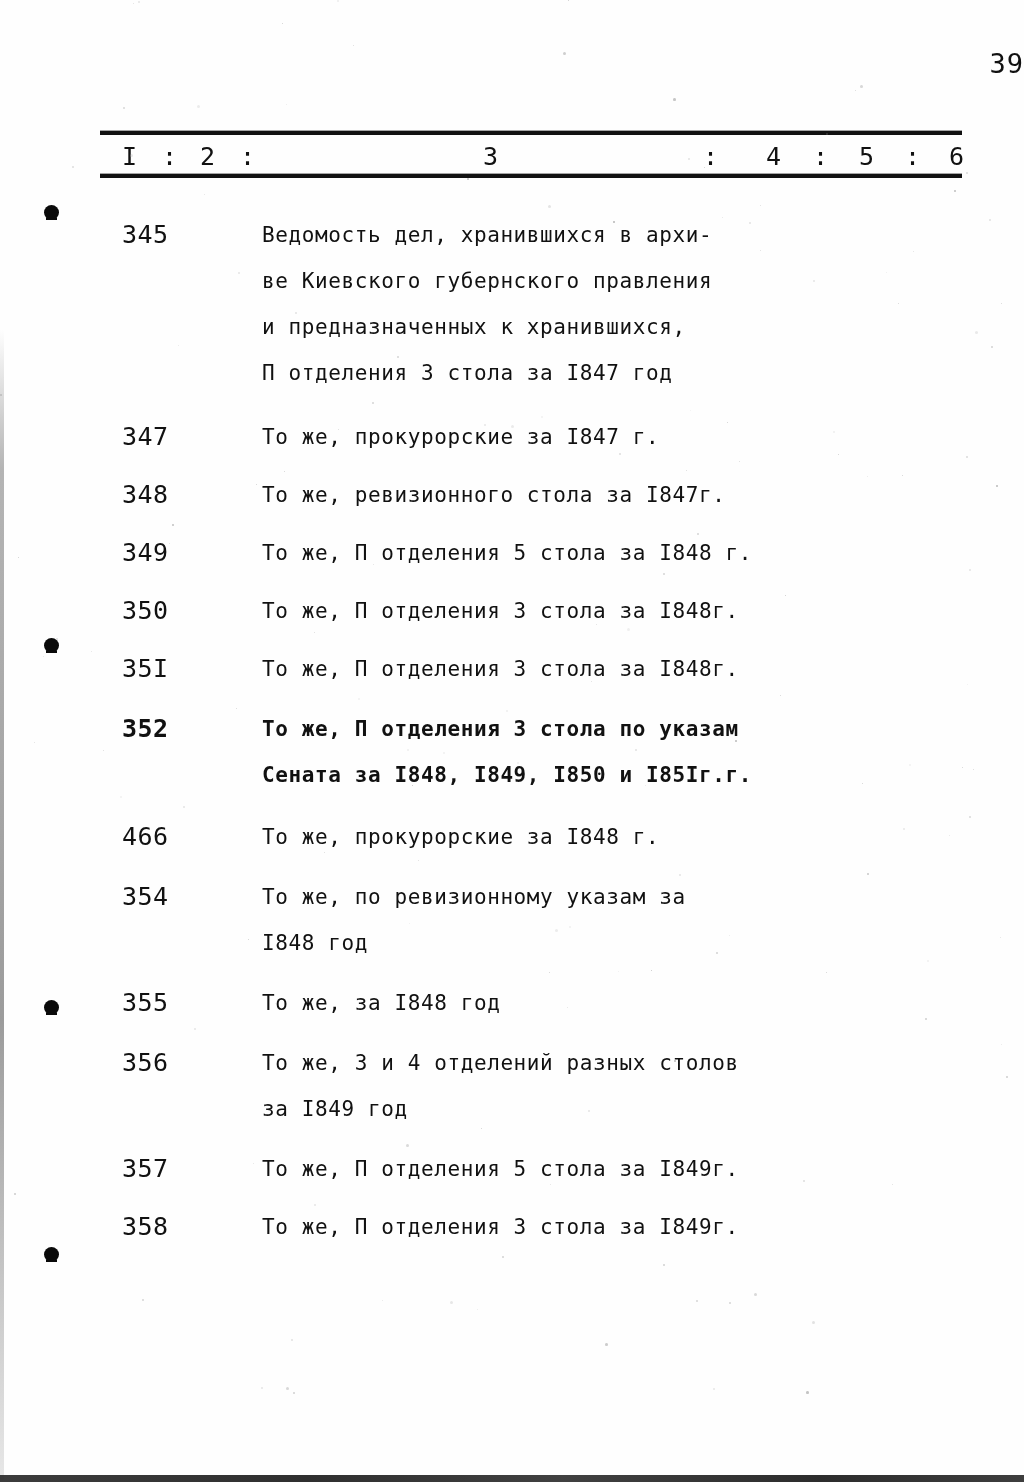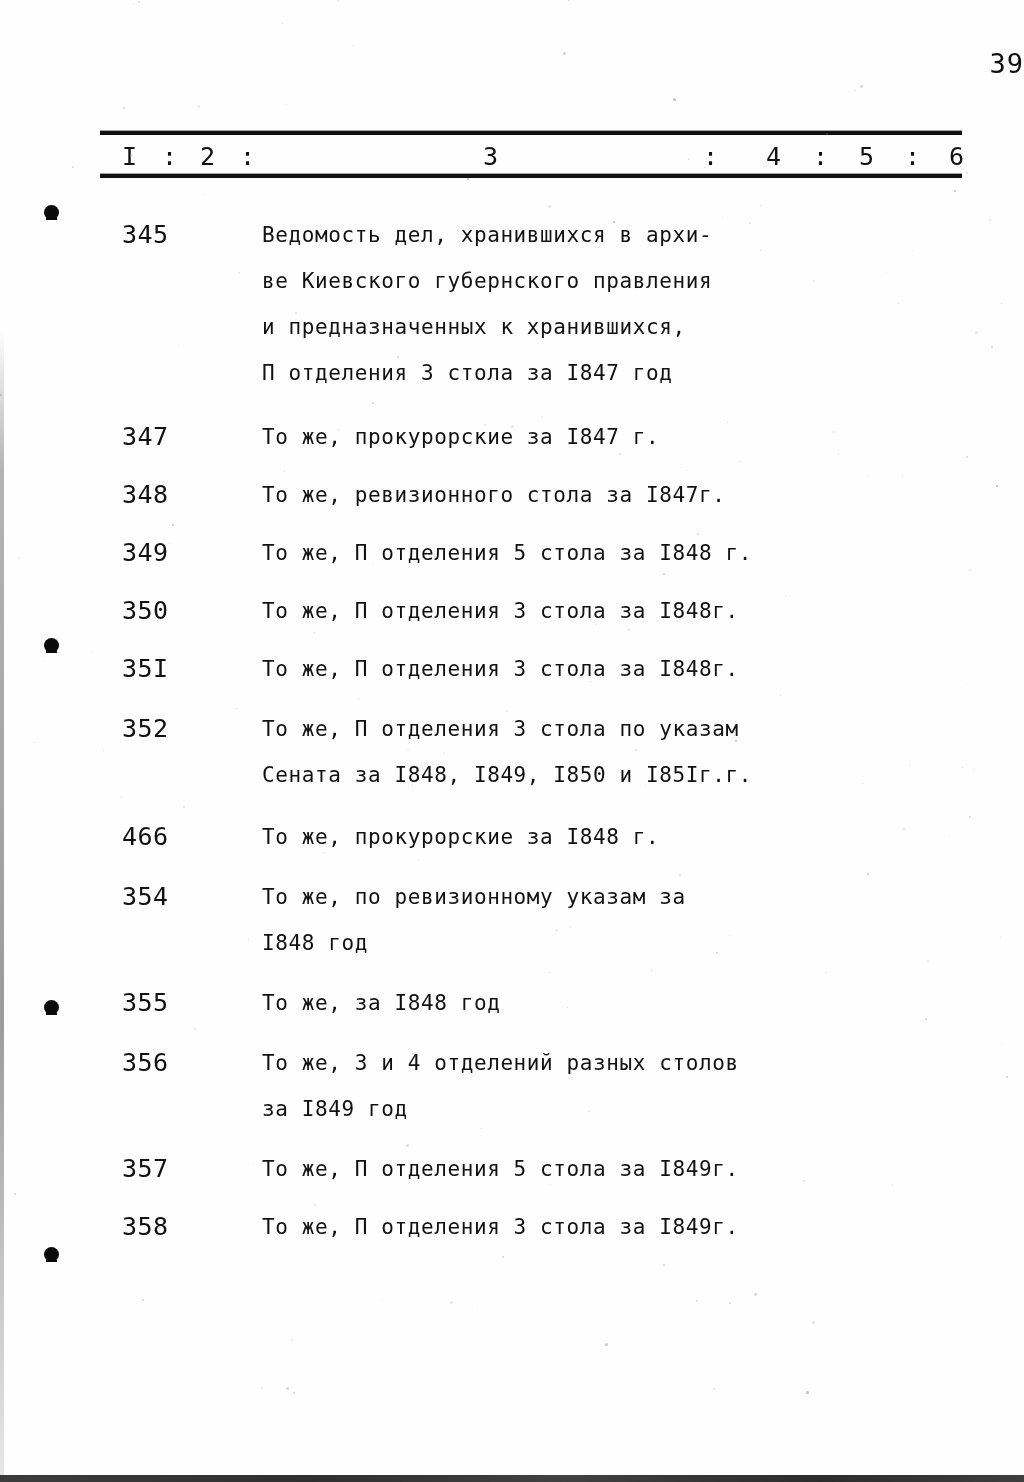--- a/index.html
+++ b/index.html
@@ -202,21 +202,21 @@
         <div class="entry-text"><span class="entry-line">То же, П отделения 5 стола за I848 г.</span></div>
       </div>
       <div class="entry" style="margin-bottom: 12px;">
         <div class="entry-num">350</div>
         <div class="entry-text"><span class="entry-line">То же, П отделения 3 стола за I848г.</span></div>
       </div>
       <div class="entry" style="margin-bottom: 14px;">
         <div class="entry-num">35I</div>
         <div class="entry-text"><span class="entry-line">То же, П отделения 3 стола за I848г.</span></div>
       </div>
-      <div class="entry" style="margin-bottom: 16px;">
+      <div class="entry" style="margin-bottom: 16px; font-weight: bold;">
         <div class="entry-num">352</div>
         <div class="entry-text"><span class="entry-line">То же, П отделения 3 стола по указам</span><span class="entry-line">Сената за I848, I849, I850 и I85Iг.г.</span></div>
       </div>
       <div class="entry" style="margin-bottom: 14px;">
         <div class="entry-num">466</div>
         <div class="entry-text"><span class="entry-line">То же, прокурорские за I848 г.</span></div>
       </div>
       <div class="entry" style="margin-bottom: 14px;">
         <div class="entry-num">354</div>
         <div class="entry-text"><span class="entry-line">То же, по ревизионному указам за</span><span class="entry-line">I848 год</span></div>

